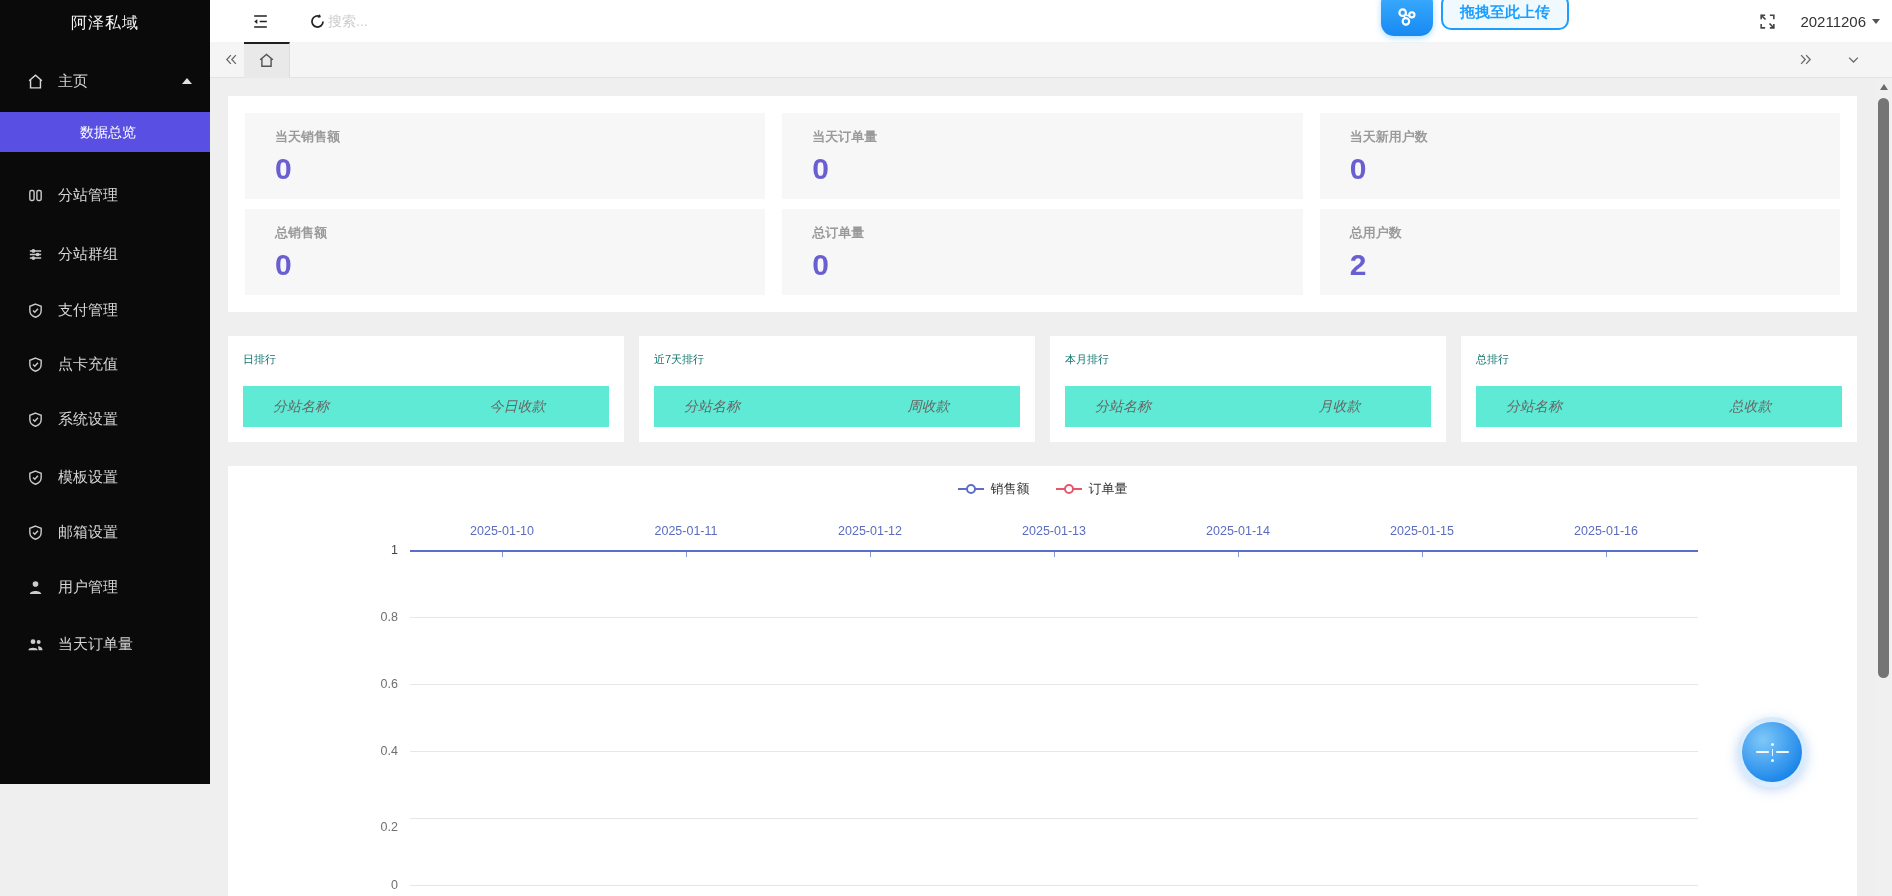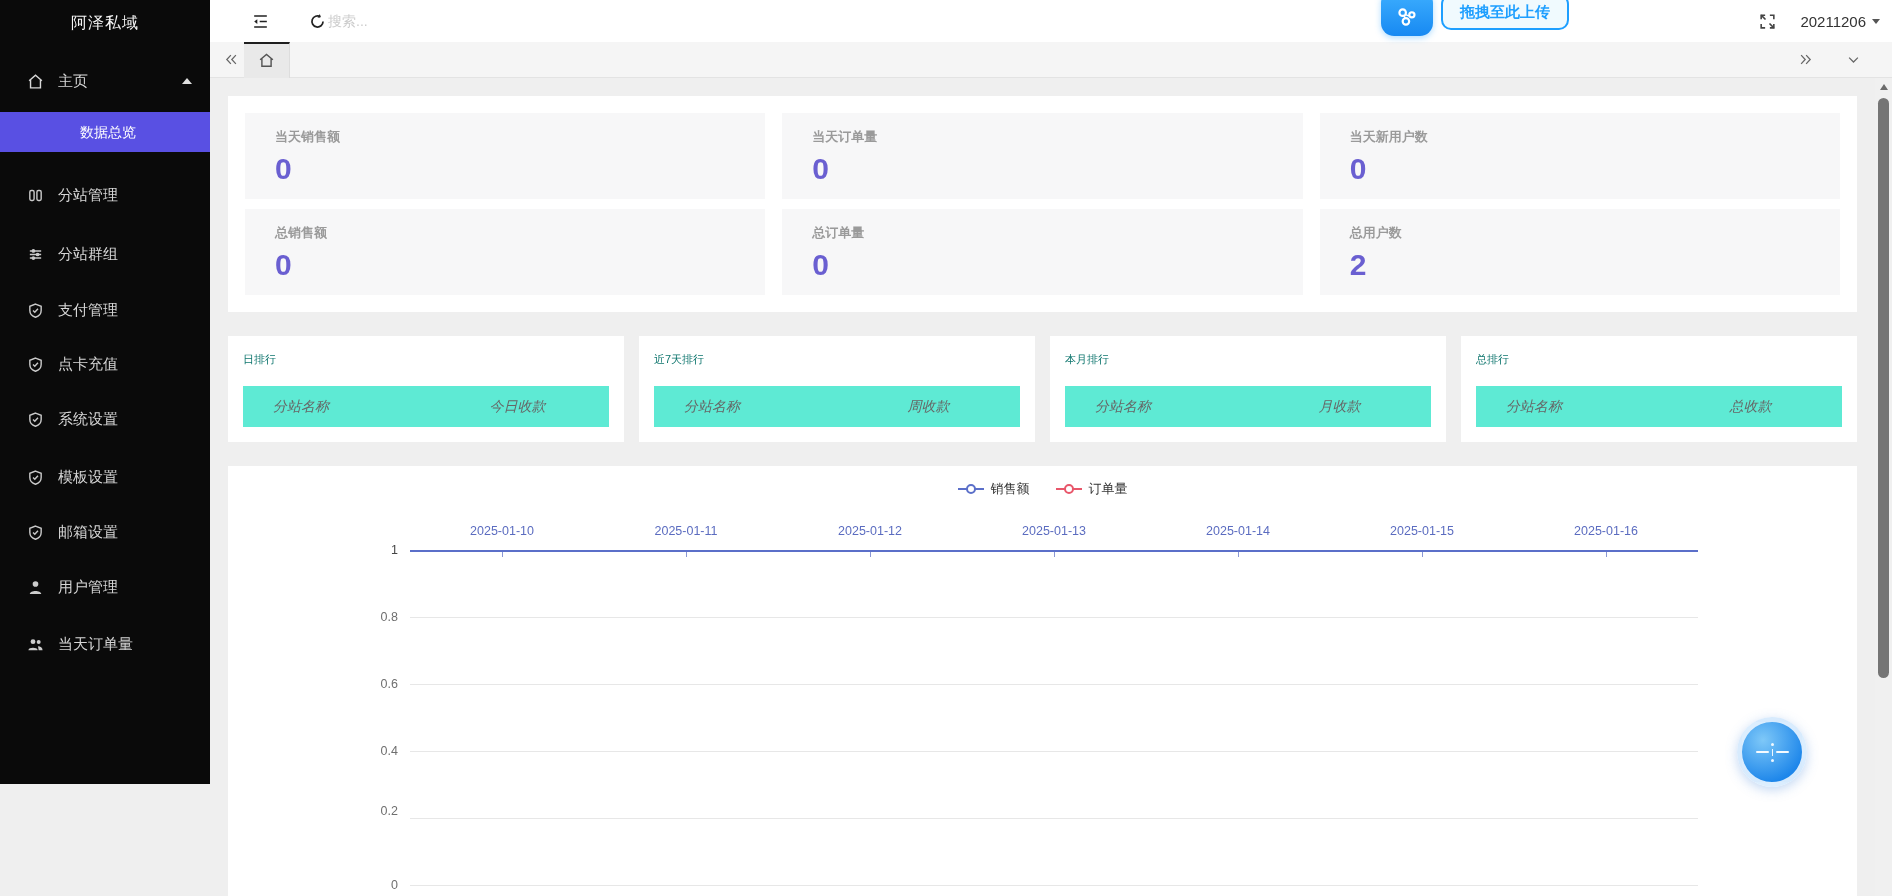--- a/index.html
+++ b/index.html
@@ -369,21 +369,21 @@
       <span class="xtick" style="left:642px"></span>
       <span class="xtick" style="left:826px"></span>
       <span class="xtick" style="left:1010px"></span>
       <span class="xtick" style="left:1194px"></span>
       <span class="xtick" style="left:1378px"></span>
 
       <span class="ylab first" style="top:77px">1</span>
       <span class="ylab" style="top:144px">0.8</span>
       <span class="ylab" style="top:211px">0.6</span>
       <span class="ylab" style="top:278px">0.4</span>
-      <span class="ylab" style="top:338px">0.2</span>
+      <span class="ylab" style="top:354px">0.2</span>
       <span class="ylab" style="top:412px">0</span>
       <div class="gridline" style="top:151px"></div>
       <div class="gridline" style="top:218px"></div>
       <div class="gridline" style="top:285px"></div>
       <div class="gridline" style="top:352px"></div>
       <div class="gridline" style="top:419px"></div>
     </section>
   </main>
 
   <div class="float-ball">

